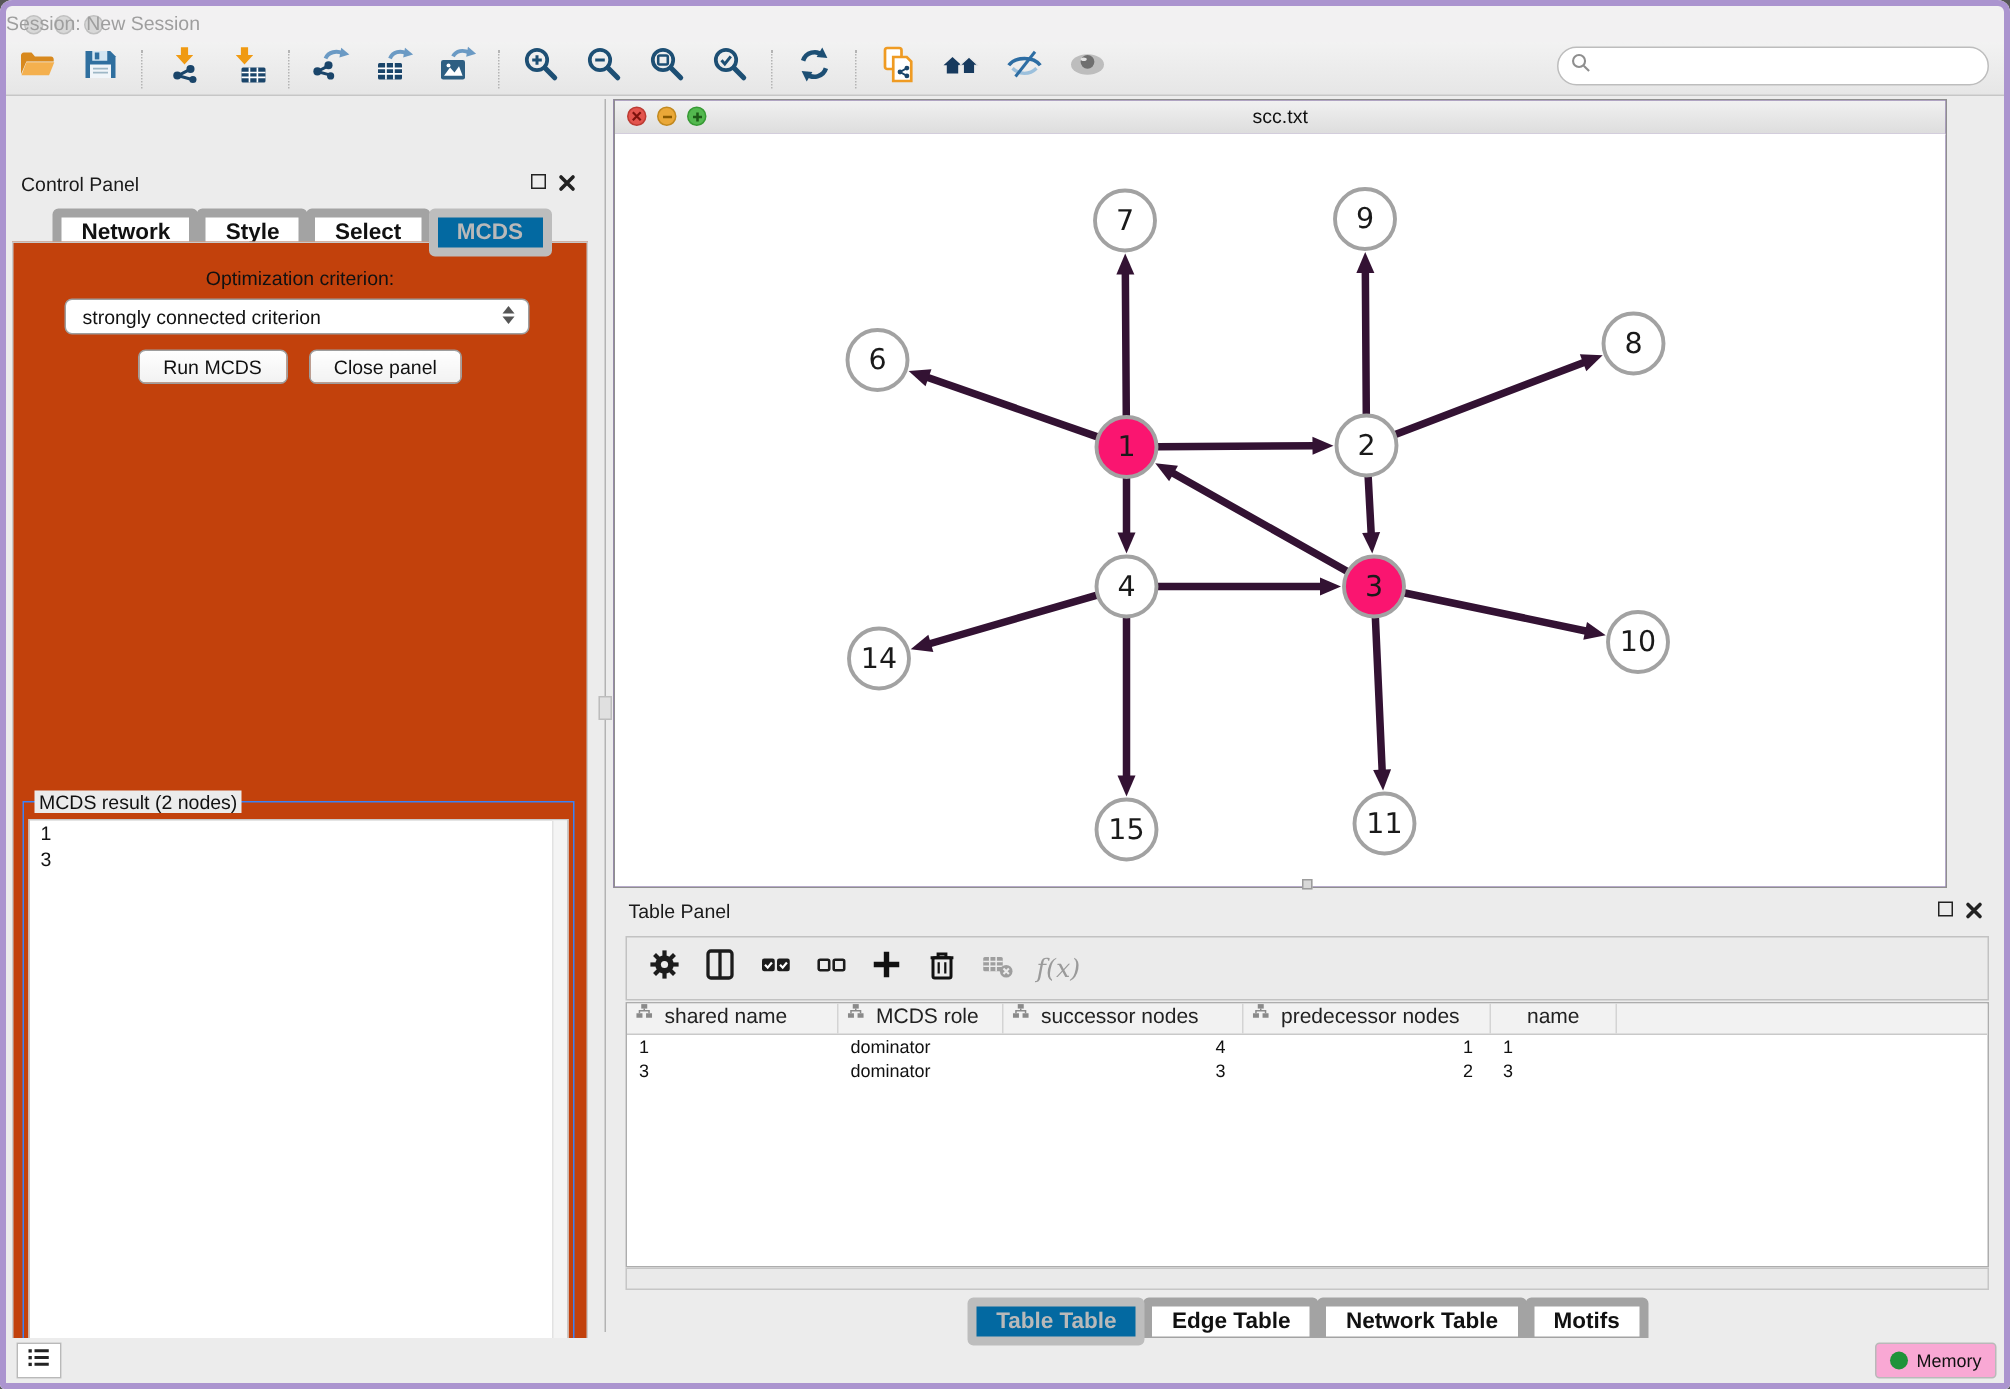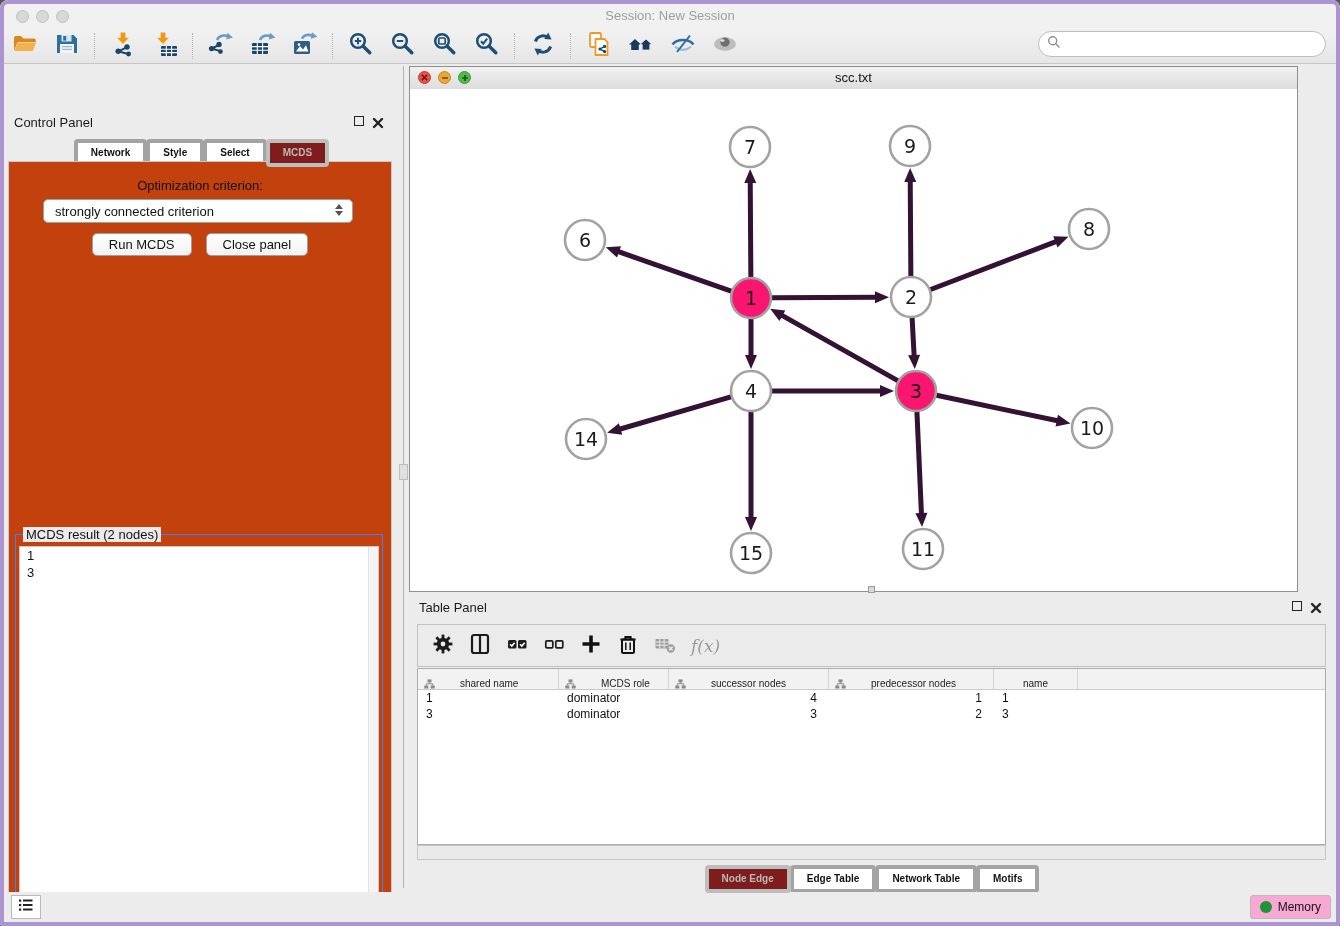--- a/index.html
+++ b/index.html
@@ -2,40 +2,40 @@
 <html><head>
 <meta charset="utf-8">
 <style>
   html,body{margin:0;padding:0;background:#555;}
   .app{position:relative;width:1340px;height:926px;background:#ececec;overflow:hidden;
        font-family:"Liberation Sans",sans-serif;border-radius:8px 8px 3px 3px;}
   .frame{position:absolute;inset:0;border:4px solid #ab94cf;border-radius:8px 8px 3px 3px;pointer-events:none;z-index:90;}
   
   .titlebar{position:absolute;left:4px;top:4px;right:4px;height:24px;background:#f2f1f2;border-bottom:1px solid #d2d2d2;}
   .tl-dot{position:absolute;top:6px;width:13px;height:13px;border-radius:50%;background:#d8d8d8;border:1px solid #c0c0c0;box-sizing:border-box;}
-  .app-title{position:absolute;left:0;right:0;top:4px;text-align:center;font-size:13px;color:#9e9e9e;}
+  .app-title{position:absolute;left:0;right:0;top:4px;text-align:left;font-size:13px;color:#9e9e9e;}
   
   .toolbar{position:absolute;left:4px;top:28px;right:4px;height:35px;background:linear-gradient(#f2f2f2,#e6e6e6);
            border-bottom:1px solid #c6c6c6;display:flex;align-items:center;}
   .tbtn{width:30px;height:30px;display:flex;align-items:center;justify-content:center;margin:0 6px;}
   .tsep{width:1px;height:26px;margin:0 6px;border-left:1px dotted #b4b4b4;}
   .searchbox{position:absolute;right:10px;top:3px;width:288px;height:26px;background:#fff;border:1px solid #bdbdbd;
              border-radius:13px;display:flex;align-items:center;padding:0 8px;box-sizing:border-box;}
   .searchbox input{border:none;outline:none;flex:1;font-size:12px;margin-left:5px;background:transparent;}
   
   .control-panel{position:absolute;left:4px;top:66px;width:394px;height:822px;background:#ececec;margin-top:43px;}
   .panel-head{position:absolute;left:0;right:0;top:4px;height:20px;}
   .panel-title{position:absolute;left:10px;top:2px;font-size:13px;color:#1a1a1a;}
   .win-float{position:absolute;top:3px;width:10px;height:10px;border:1.6px solid #222;box-sizing:border-box;background:transparent;}
   .win-close{position:absolute;top:2px;width:12px;height:12px;}
   .tabrow{position:absolute;left:0;right:0;display:flex;justify-content:center;}
   .cp-tabs{top:30px;}
-  .tab{height:20px;line-height:20px;padding:0 13px;background:#fff;border:4px solid #a3a3a3;font-size:10px;font-weight:600;
+  .tab{height:20px;line-height:20px;padding:0 13px;background:#fff;border:6px solid #a3a3a3;font-size:15px;font-weight:600;
        color:#111;margin-right:-1px;border-radius:4px;position:relative;}
-  .tab.sel{background:#7f1d1d;color:#b9b9b9;border-color:#bdbdbd;z-index:1;}
+  .tab.sel{background:#0369a1;color:#b9b9b9;border-color:#bdbdbd;z-index:1;}
   .cp-content{position:absolute;left:4px;right:6px;top:52px;bottom:8px;background:#c2410c;border:1px solid #c9c9c9;}
   .opt-label{position:absolute;left:0;right:0;top:16px;text-align:center;font-size:13px;color:#111;}
   .criterion{position:absolute;left:34px;right:38px;top:37px;height:24px;background:#fff;border:1px solid #9e9e9e;border-radius:5px;
              font-size:13px;display:flex;align-items:center;padding-left:11px;box-sizing:border-box;color:#111;}
   .stepper{position:absolute;right:9px;top:4px;display:flex;flex-direction:column;gap:2px;}
   .arr-up{width:0;height:0;border-left:4px solid transparent;border-right:4px solid transparent;border-bottom:5px solid #555;}
   .arr-dn{width:0;height:0;border-left:4px solid transparent;border-right:4px solid transparent;border-top:5px solid #555;}
   .btnrow{position:absolute;left:0;right:0;top:71px;display:flex;justify-content:center;gap:14px;}
   .btn{height:23px;line-height:21px;padding:0 16px;background:linear-gradient(#ffffff,#f2f2f2);border:1px solid #9e9e9e;
        border-radius:5px;font-size:13px;color:#111;}
@@ -59,21 +59,21 @@
   .net-canvas{position:absolute;left:0;right:0;top:22px;bottom:0;background:#fff;}
   .resize-dot{position:absolute;left:458px;bottom:-2px;width:7px;height:7px;background:#d8d8d8;border:1px solid #9c9c9c;box-sizing:border-box;}
   
   .table-panel{position:absolute;left:409px;top:596px;width:925px;height:290px;background:#ececec;}
   .tp-toolbar{position:absolute;left:8px;right:8px;top:28px;height:43px;background:#ebebeb;border:1px solid #c2c2c2;
               box-sizing:border-box;display:flex;align-items:center;padding-left:10px;}
   .tp-btn{width:30px;height:30px;display:flex;align-items:center;justify-content:center;margin-right:7px;}
   .fx{font-family:"DejaVu Serif",serif;font-style:italic;font-size:17px;color:#9a9a9a;margin-left:4px;}
   .grid{position:absolute;left:8px;right:8px;top:72px;height:177px;background:#fff;border:1px solid #adadad;box-sizing:border-box;overflow:hidden;}
   .ghead{display:flex;height:20px;background:#f2f2f2;border-bottom:1px solid #c9c9c9;}
-  .hcell{display:flex;align-items:flex-end;font-size:10px;color:#222;border-right:1px solid #d4d4d4;box-sizing:border-box;padding-left:6px;gap:25px;}
+  .hcell{display:flex;align-items:flex-start;font-size:14px;color:#222;border-right:1px solid #d4d4d4;box-sizing:border-box;padding-left:6px;gap:8px;}
   .hcell.center{justify-content:center;padding-left:0;}
   .c0{width:141px;} .c1{width:110px;} .c2{width:160px;} .c3{width:165px;} .c4{width:84px;}
   .trow{display:flex;height:16px;align-items:center;}
   .tcell{font-size:12px;color:#111;box-sizing:border-box;padding-left:8px;}
   .tcell.r{text-align:right;padding-left:0;padding-right:12px;}
   .hscroll{position:absolute;left:8px;right:8px;top:249px;height:15px;background:#eaeaea;border:1px solid #c6c6c6;box-sizing:border-box;}
   .tp-tabs{top:269px;}
   
   .statusbar{position:absolute;left:4px;right:4px;bottom:4px;height:30px;background:#ececec;}
   .list-btn{position:absolute;left:7px;top:3px;width:30px;height:24px;background:#fff;border:1px solid #b9b9b9;
@@ -522,21 +522,21 @@
             <span class="c0 tcell">3</span>
             <span class="c1 tcell">dominator</span>
             <span class="c2 tcell r">3</span>
             <span class="c3 tcell r">2</span>
             <span class="c4 tcell">3</span>
           </div>
         </div>
     </div>
     <div class="hscroll"></div>
     <div class="tabrow tp-tabs">
-      <span class="tab sel">Node Edge</span>
+      <span class="tab sel">Table Table</span>
       <span class="tab">Edge Table</span>
       <span class="tab">Network Table</span>
       <span class="tab">Motifs</span>
     </div>
   </div>
 
   <div class="statusbar">
     <span class="list-btn">
         <span>
       <svg width="18" height="18" viewBox="0 0 18 18">

